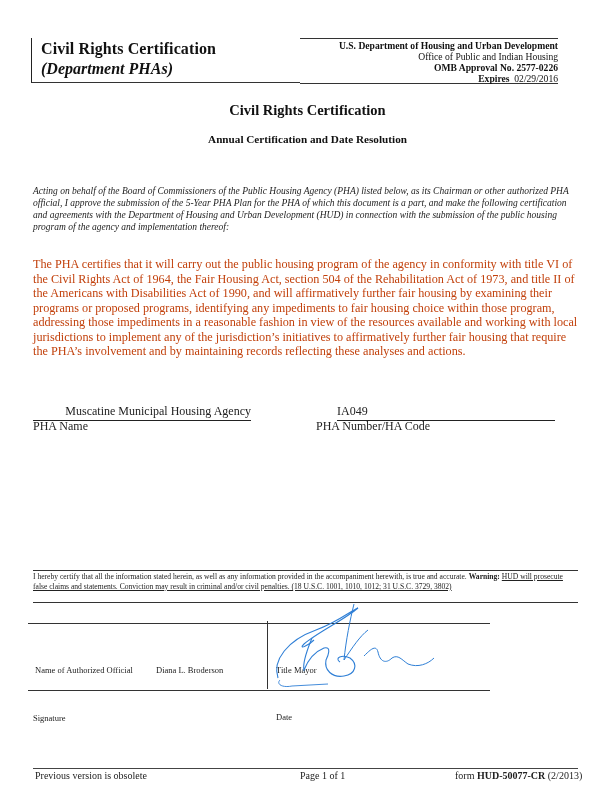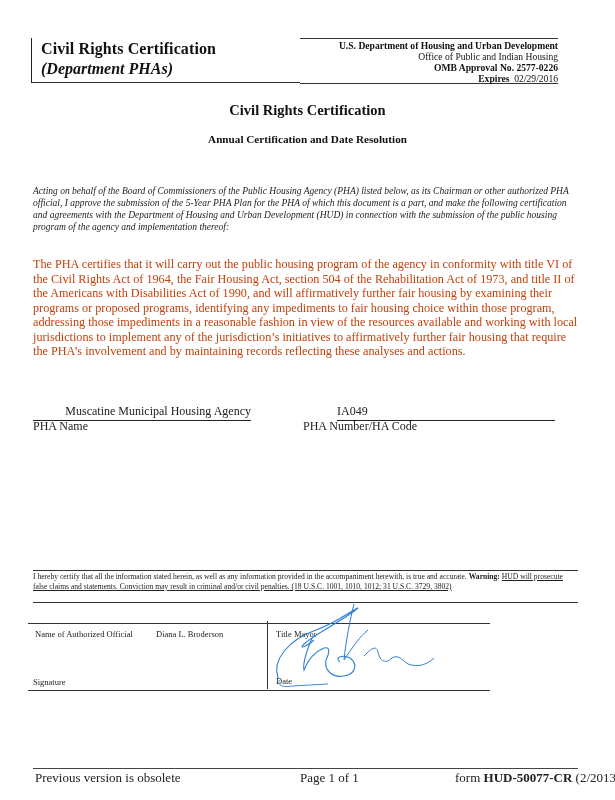--- a/index.html
+++ b/index.html
@@ -35,43 +35,43 @@
       color: #222;
     }
     .cert {
       left: 33px; top: 257px; width: 545px; font-size: 12.2px; line-height: 14.5px; color: #c2410c;
     }
 
     .field { font-size: 12px; color: #222; white-space: nowrap; }
     .pha-name-val { left: 33px; top: 404px; width: 218px; border-bottom: 1px solid #222; padding-bottom: 1px; text-align: right; }
     .pha-name-lbl { left: 33px; top: 419px; }
     .pha-num-val { left: 302px; top: 404px; width: 218px; border-bottom: 1px solid #222; padding-bottom: 1px; margin-left: 35px; }
-    .pha-num-lbl { left: 303px; top: 419px; }
+    .pha-num-lbl { left: 316px; top: 419px; }
 
     .warning {
       left: 33px; top: 570px; width: 545px; font-size: 7.6px; line-height: 10px; color: #222;
       border-top: 1px solid #333; border-bottom: 1.5px solid #333; padding-top: 1px; padding-bottom: 10px;
     }
     .warning .u { text-decoration: underline; }
 
     .sig-top { left: 28px; top: 623px; width: 462px; border-top: 1.5px solid #333; }
     .sig-divider { left: 267px; top: 621px; height: 68px; border-left: 1.5px solid #333; }
     .sig-bottom { left: 28px; top: 690px; width: 462px; border-bottom: 1.5px solid #333; }
 
-    .sig-lbl { font-size: 8.5px; color: #222; white-space: nowrap; }
+    .sig-lbl { font-size: 8.5px; color: #222; white-space: nowrap; margin-top: 36px; }
     .name-lbl { left: 35px; top: 629px; }
     .name-val { left: 156px; top: 629px; }
     .signature-lbl { left: 33px; top: 677px; }
     .title-lbl { left: 276px; top: 629px; }
     .date-lbl { left: 276px; top: 676px; }
 
     .signature-ink { left: 268px; top: 600px; width: 200px; height: 92px; }
 
     .footer-line { left: 33px; top: 768px; width: 545px; border-top: 1px solid #444; }
-    .foot { top: 770px; font-size: 13px; color: #222; white-space: nowrap; }
+    .foot { top: 770px; font-size: 10px; color: #222; white-space: nowrap; }
     .foot-left { left: 35px; }
     .foot-mid { left: 300px; }
     .foot-right { left: 455px; }
   </style>
 </head>
 <body>
 
 <div class="abs hdr-left"></div>
 <div class="abs hdr-title">Civil Rights Certification</div>
 <div class="abs hdr-sub">(Department PHAs)</div>

